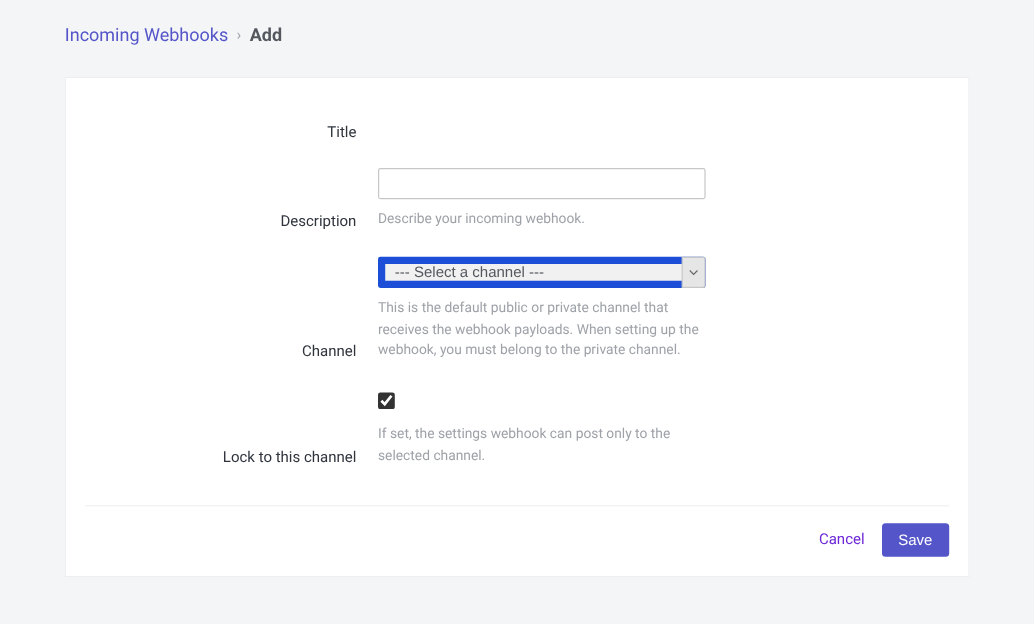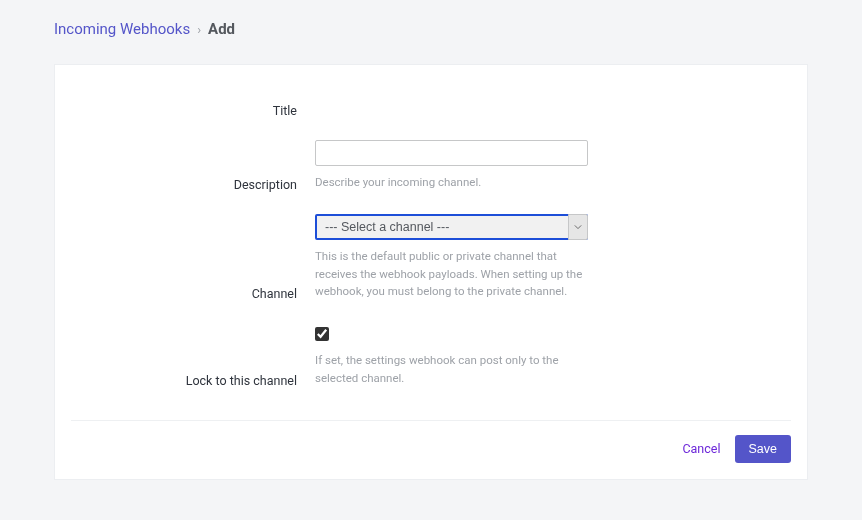--- a/index.html
+++ b/index.html
@@ -72,21 +72,21 @@
       font-size: 13px;
       background: #fff;
     }
     .select-wrap {
       position: relative;
       width: 273px;
     }
     select {
       width: 273px;
       height: 26px;
-      border: 2px solid #1d4ed8;
+      border: 6px solid #1d4ed8;
       border-radius: 2px;
       padding: 0 24px 0 8px;
       font-size: 12.5px;
       background: #f1f1f1;
       color: #54585e;
       appearance: none;
       -webkit-appearance: none;
     }
     .select-arrow {
       position: absolute;
@@ -160,21 +160,21 @@
   <div class="card">
 
     <div class="form-row">
       <div class="form-label">Title</div>
     </div>
 
     <div class="form-row">
       <div class="form-label">Description</div>
       <div class="form-control-wrap">
         <input type="text" value="" style="">
-        <div class="help-text">Describe your incoming channel.</div>
+        <div class="help-text">Describe your incoming webhook.</div>
       </div>
     </div>
 
     <div class="form-row">
       <div class="form-label">Channel</div>
       <div class="form-control-wrap">
         <div class="select-wrap">
           <select>
             <option>--- Select a channel ---</option>
           </select>

